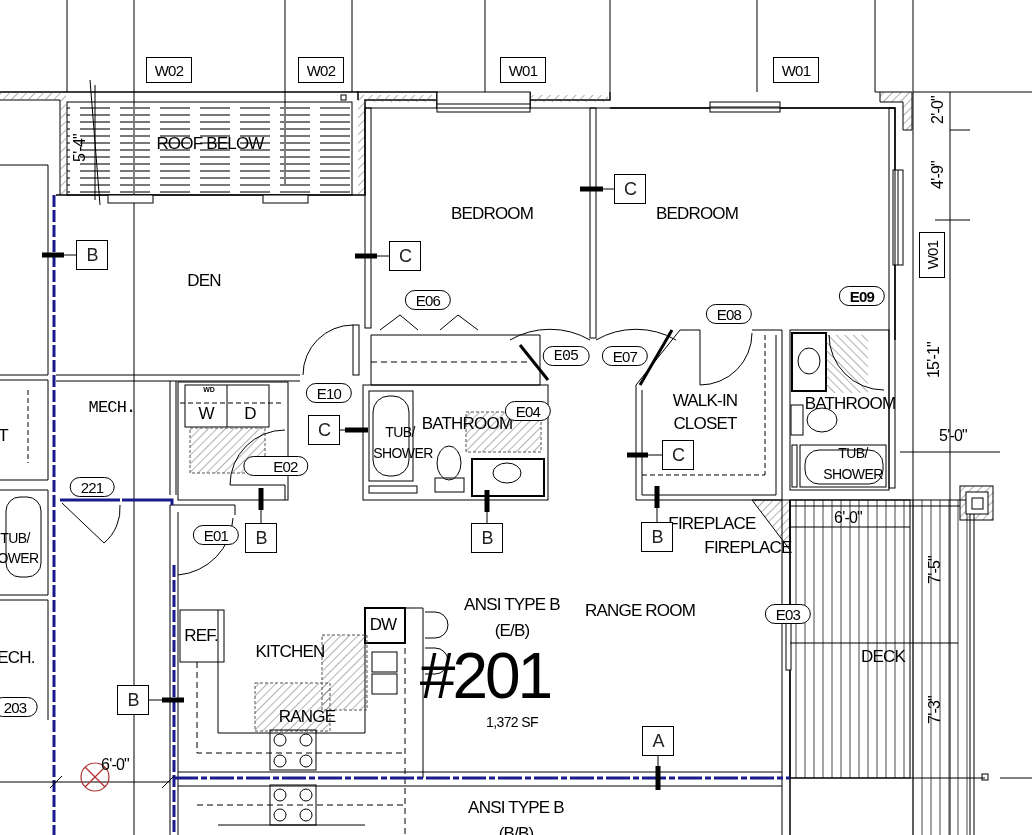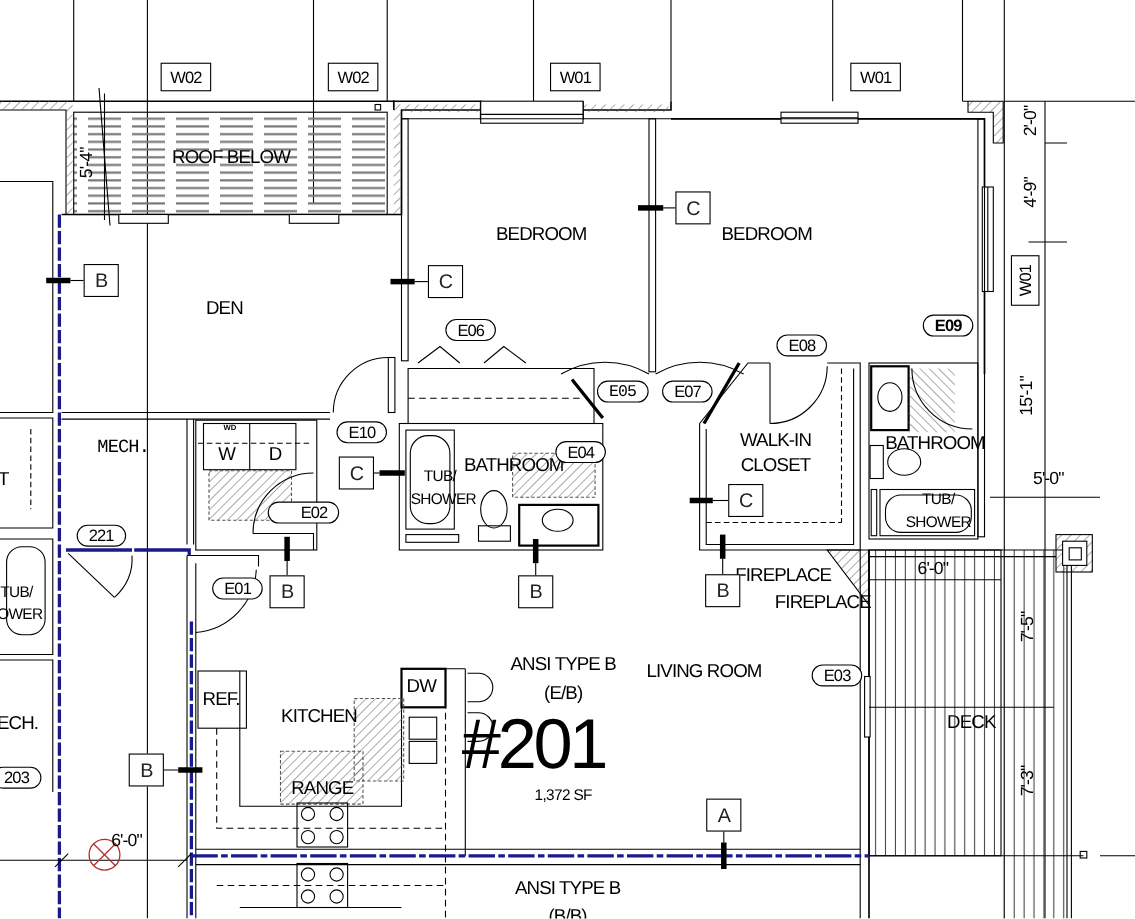--- a/index.html
+++ b/index.html
@@ -254,44 +254,44 @@
 
 <div class="lbl room" style="left:210px;top:143px;">ROOF BELOW</div>
 <div class="lbl room" style="left:492px;top:213px;">BEDROOM</div>
 <div class="lbl room" style="left:697px;top:213px;">BEDROOM</div>
 <div class="lbl room" style="left:204px;top:280px;">DEN</div>
 <div class="lbl room" style="left:112px;top:407px;font-family:Liberation Mono, monospace;">MECH.</div>
 <div class="lbl room" style="left:467px;top:423px;">BATHROOM</div>
 <div class="lbl room" style="left:705px;top:400px;">WALK-IN</div>
 <div class="lbl room" style="left:705px;top:423px;">CLOSET</div>
 <div class="lbl room" style="left:850px;top:403px;">BATHROOM</div>
-<div class="lbl room" style="left:640px;top:610px;">LIVING ROOM</div>
+<div class="lbl room" style="left:640px;top:610px;">RANGE ROOM</div>
 <div class="lbl room" style="left:290px;top:651px;">KITCHEN</div>
-<div class="lbl room" style="left:293px;top:716px;">RANGE</div>
+<div class="lbl room" style="left:307px;top:716px;">RANGE</div>
 <div class="lbl room" style="left:883px;top:656px;">DECK</div>
 <div class="lbl room" style="left:712px;top:523px;">FIREPLACE</div>
 <div class="lbl room" style="left:748px;top:547px;">FIREPLACE</div>
 <div class="lbl room" style="left:16px;top:657px;">ECH.</div>
 <div class="lbl room" style="left:3px;top:435px;">T</div>
 
 <div class="lbl" style="left:209px;top:389px;font-size:7px;font-weight:bold;">WD</div>
 <div class="lbl room" style="left:206px;top:413px;">W</div>
 <div class="lbl room" style="left:250px;top:413px;">D</div>
 <div class="lbl room" style="left:201px;top:635px;">REF.</div>
 <div class="lbl room" style="left:383px;top:624px;">DW</div>
 <div class="lbl small" style="left:400px;top:432px;">TUB/</div>
 <div class="lbl small" style="left:403px;top:453px;">SHOWER</div>
 <div class="lbl small" style="left:853px;top:453px;">TUB/</div>
 <div class="lbl small" style="left:853px;top:474px;">SHOWER</div>
 <div class="lbl small" style="left:15px;top:538px;">TUB/</div>
 <div class="lbl small" style="left:18px;top:558px;">OWER</div>
 
 <div class="tag pill" style="left:181px;top:535px;margin-left:35px;">E01</div>
 <div class="tag pill" style="left:276px;top:466px;padding-left:29px;">E02</div>
-<div class="tag pill" style="left:761px;top:614px;">E03</div>
+<div class="tag pill" style="left:788px;top:614px;">E03</div>
 <div class="tag pill" style="left:528px;top:411px;">E04</div>
 <div class="tag pill" style="left:566px;top:356px;font-family:Liberation Mono, monospace;">E05</div>
 <div class="tag pill" style="left:428px;top:300px;">E06</div>
 <div class="tag pill" style="left:625px;top:356px;">E07</div>
 <div class="tag pill" style="left:729px;top:314px;">E08</div>
 <div class="tag pill" style="left:862px;top:296px;font-weight:bold;">E09</div>
 <div class="tag pill" style="left:329px;top:393px;">E10</div>
 <div class="tag pill" style="left:92px;top:487px;">221</div>
 <div class="tag pill" style="left:15px;top:707px;">203</div>
 

